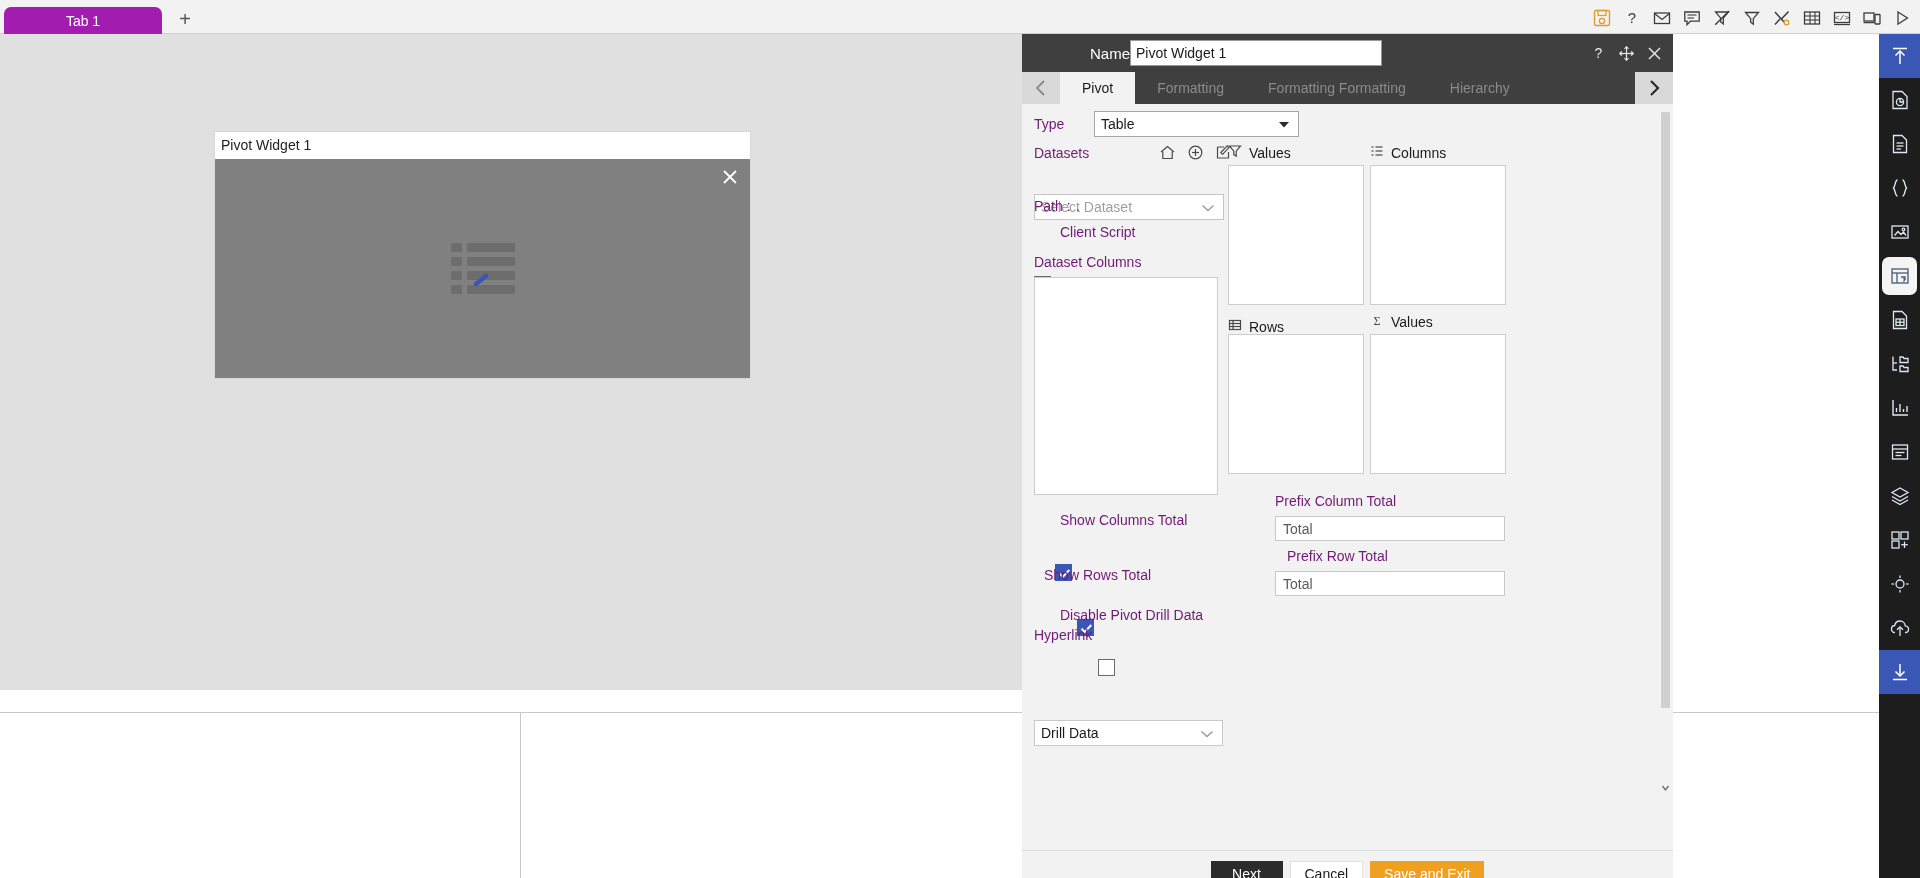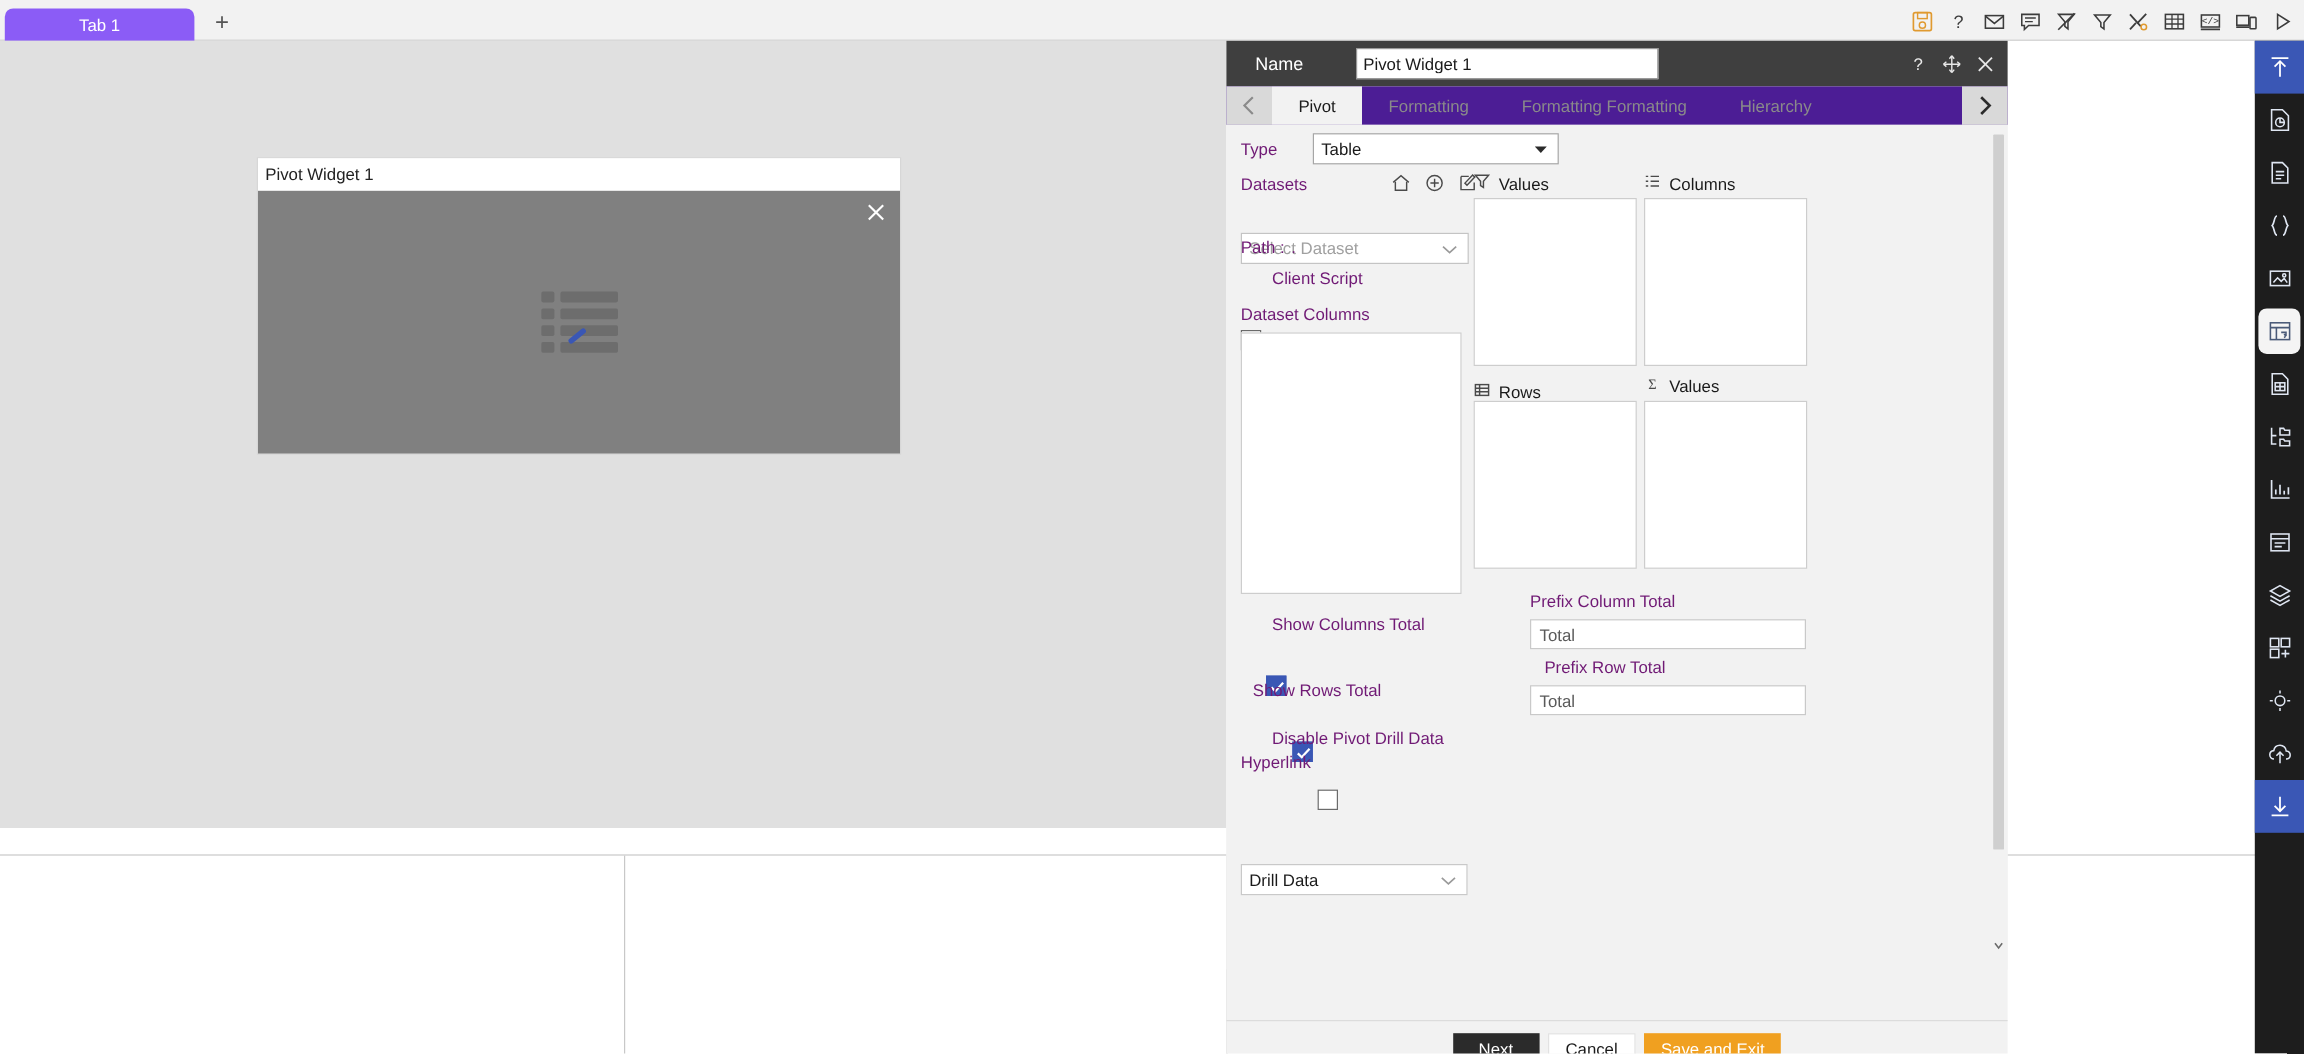--- a/index.html
+++ b/index.html
@@ -12,21 +12,21 @@
   }
   #app { position: relative; width: 1920px; height: 878px; }
 
   
   .tabstrip {
     position: absolute; left: 0; top: 0; width: 1920px; height: 34px;
     background: #f2f2f2; border-bottom: 1px solid #d0d0d0;
   }
   .tab-item {
     position: absolute; left: 4px; top: 7px; width: 158px; height: 27px;
-    background: #8b5cf6; border-radius: 7px 7px 0 0;
+    background: #a21caf; border-radius: 7px 7px 0 0;
     color: #ffffff; font-size: 14px;
     display: flex; align-items: center; justify-content: center;
     cursor: pointer;
   }
   .tab-add {
     position: absolute; left: 175px; top: 10px; width: 20px; height: 20px;
     color: #555; font-size: 20px; line-height: 18px; text-align: center;
     cursor: pointer;
   }
   .toolbar-icons {
@@ -76,35 +76,35 @@
   
   .panel {
     position: absolute; left: 1022px; top: 34px; width: 651px; height: 816px;
     background: #f2f2f2;
   }
   .panel-header {
     position: relative; height: 38px; background: #3f3f3f;
     display: flex; align-items: center;
   }
   .panel-header .lbl {
-    color: #ffffff; font-size: 15px; margin-left: 24px; width: 84px;
+    color: #ffffff; font-size: 15px; margin-left: 24px; width: 84px; text-align: right;
   }
   .name-input {
     width: 252px; height: 26px; border: 1px solid #999; background: #fff;
     font-size: 14px; font-family: "Liberation Sans", sans-serif;
     padding: 0 5px; color: #1a1a1a; outline: none;
   }
   .hdr-actions {
     position: absolute; right: 10px; top: 0; height: 38px;
     display: flex; align-items: center; gap: 11px;
   }
   .hdr-ico { width: 17px; height: 17px; cursor: pointer; display:block; }
 
   .tabs-row {
-    position: relative; height: 32px; background: #4c1d95;
+    position: relative; height: 32px; background: #404040;
     display: flex; align-items: stretch;
   }
   .tab-arrow {
     width: 38px; display: flex; align-items: center; justify-content: center;
     cursor: pointer; background: #d9d9d9;
   }
   .ptab {
     display: flex; align-items: center; justify-content: center;
     padding: 0 22px; font-size: 14px; color: #8a8a8a; cursor: pointer;
     white-space: nowrap;

